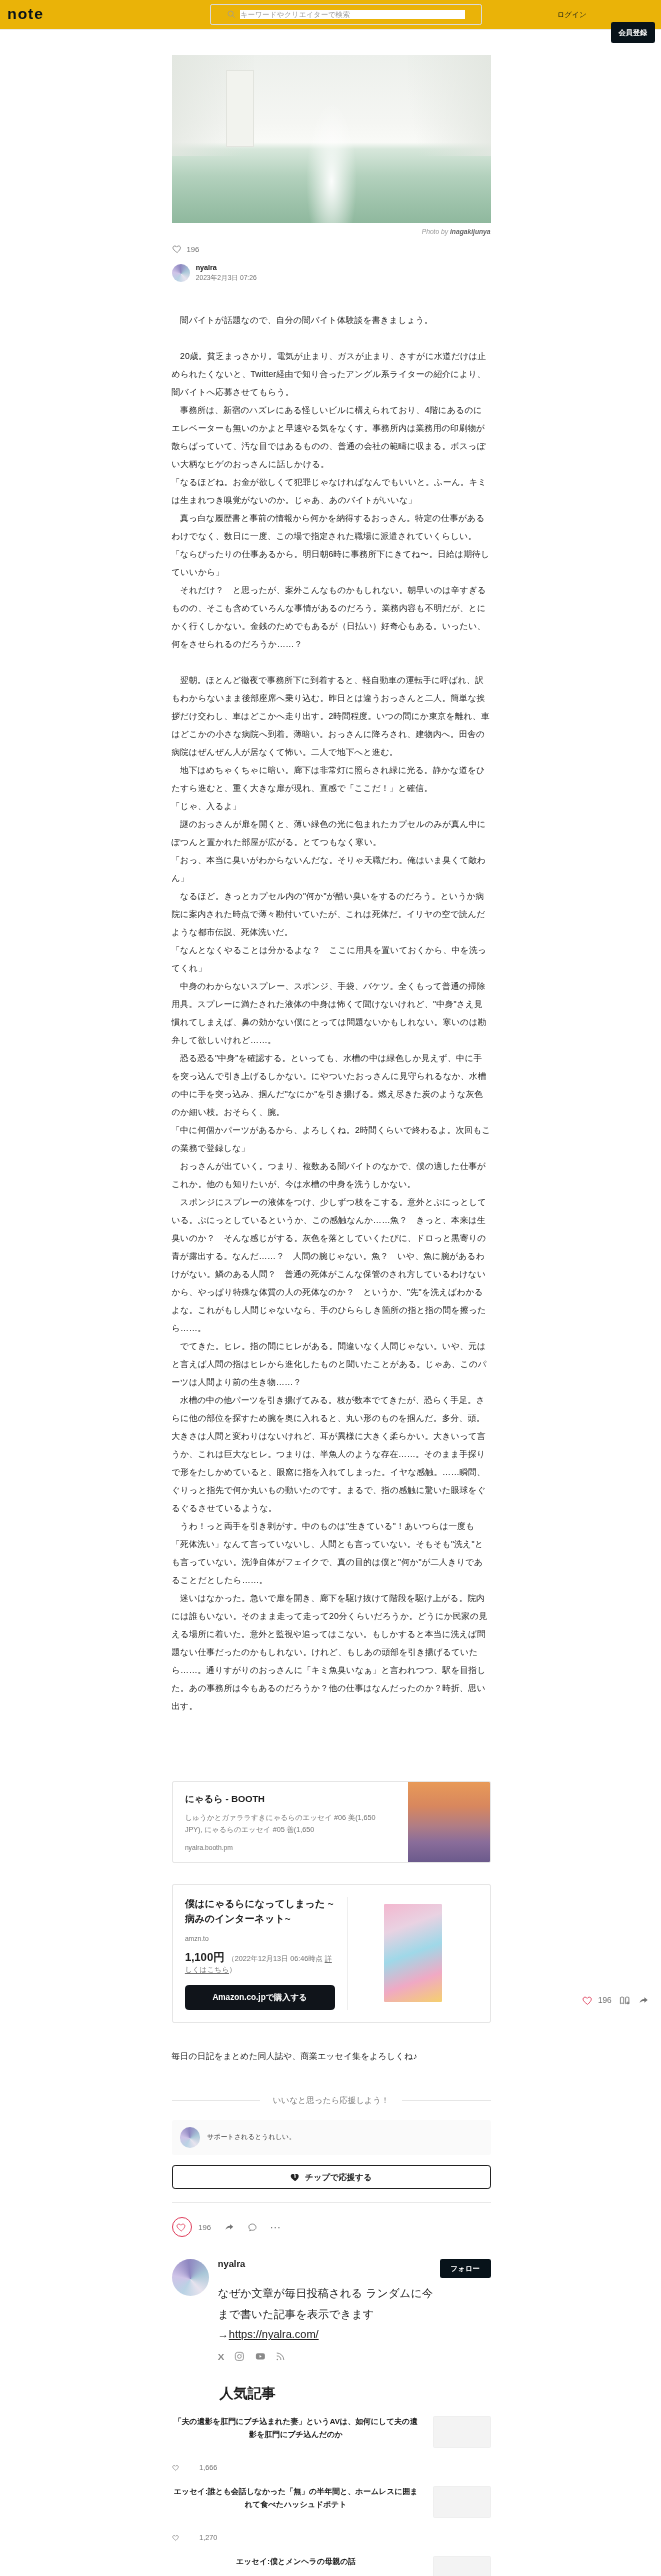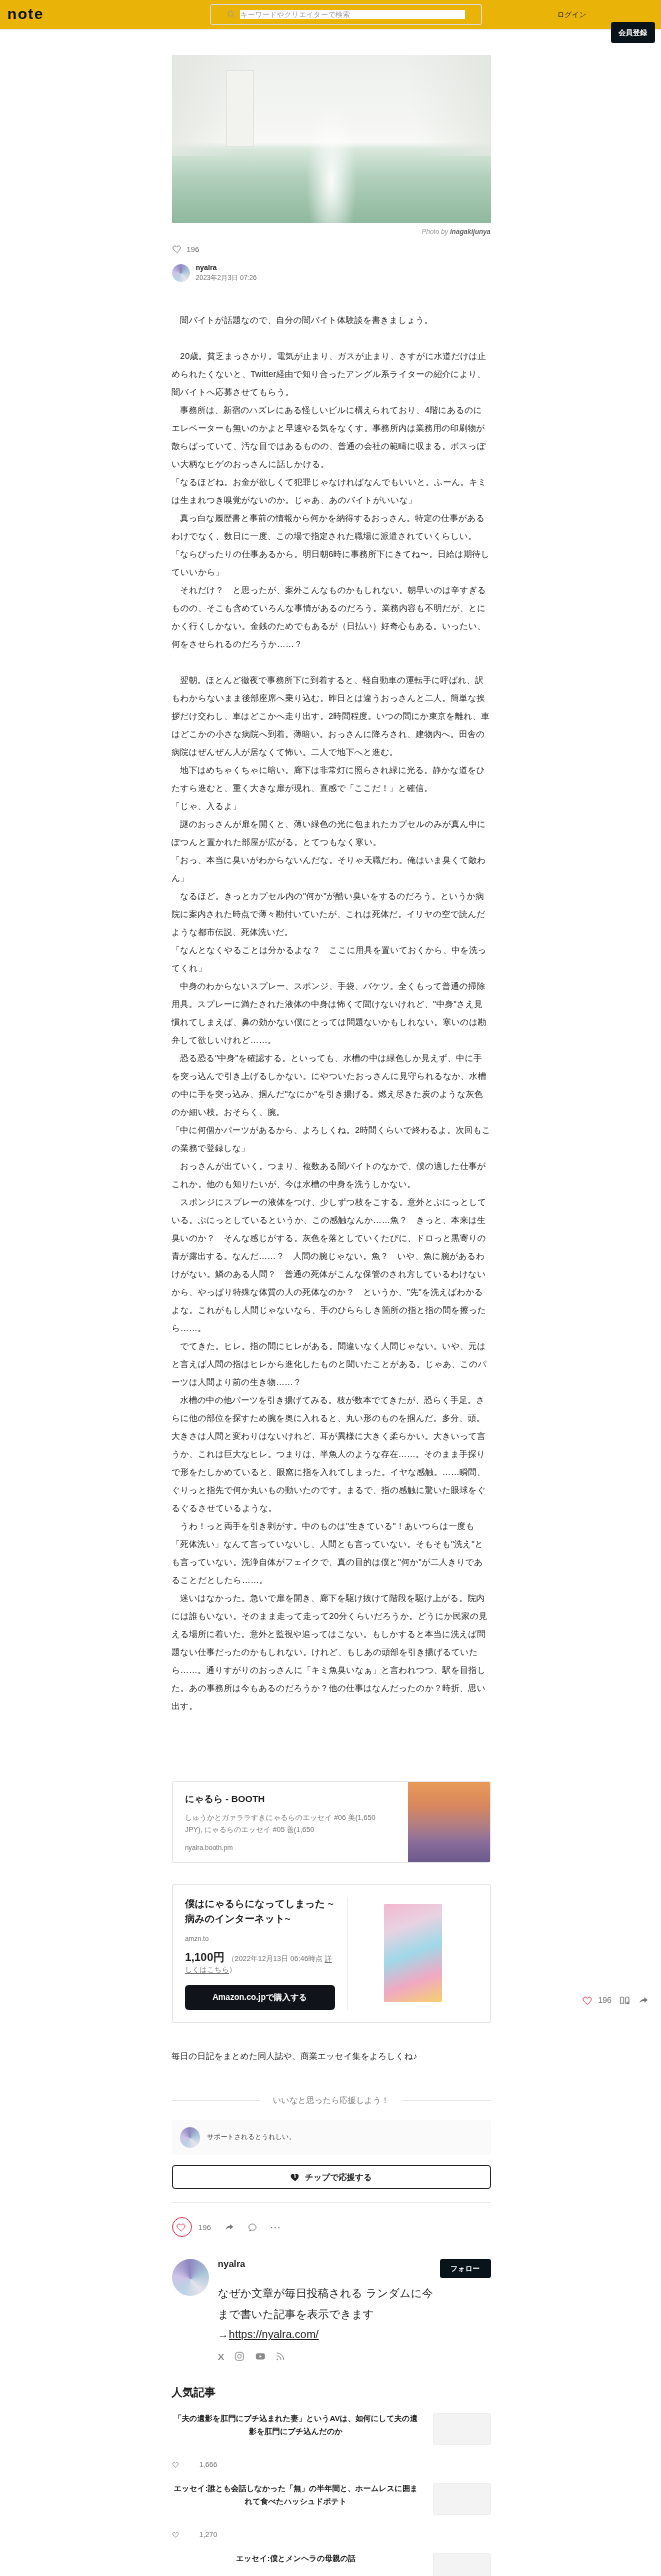--- a/index.html
+++ b/index.html
@@ -97,21 +97,21 @@
   .ac-name { font-size:9.3px; font-weight:bold; }
   .follow-btn { margin-left:auto; background:#08131a; color:#fff; font-size:7.2px; font-weight:bold;
     padding:4.6px 10.8px; border-radius:2.1px; border:none; cursor:pointer; }
   .ac-bio { margin-top:5.2px; font-size:11px; line-height:1.85; color:#222; max-width:222px; }
   .ac-bio a { color:#222; text-decoration:underline; cursor:pointer; }
   .ac-social { margin-top:6.2px; display:flex; align-items:center; gap:9.8px; color:#8a8a8a; }
   .ac-social .sicon { cursor:pointer; display:flex; }
   .ac-social svg { width:10.8px; height:10.8px; }
   .x-glyph { font-size:9.8px; font-weight:bold; color:#8a8a8a; }
   
-  .section-h { margin-top:23px; font-size:11px; font-weight:bold; color:#222; }
+  .section-h { margin-top:23px; font-size:14px; font-weight:bold; color:#222;margin-left:48px; }
   .pop-item { margin-top:13.4px; display:flex; gap:12.4px; cursor:pointer;text-align:center; }
   .pop-left { flex:1; }
   .pop-title { font-size:7.7px; font-weight:bold; line-height:1.65; color:#222; }
   .pop-like { margin-top:22px; display:flex; align-items:center; gap:20px; color:#757575; font-size:7.2px; }
   .pop-like svg { width:7.7px; height:7.7px; }
   .pop-thumb { width:58px; height:32px; background:#f3f3f3; border:0.5px solid #efefef; border-radius:1.5px; flex:none; }
   
   .float-bar { position:absolute; top:1995px; left:582px; display:flex; align-items:center; gap:7.7px; color:#757575; }
   .float-bar .fheart { color:#e0425f; display:flex; cursor:pointer; }
   .float-bar svg { width:11.3px; height:11.3px; }

